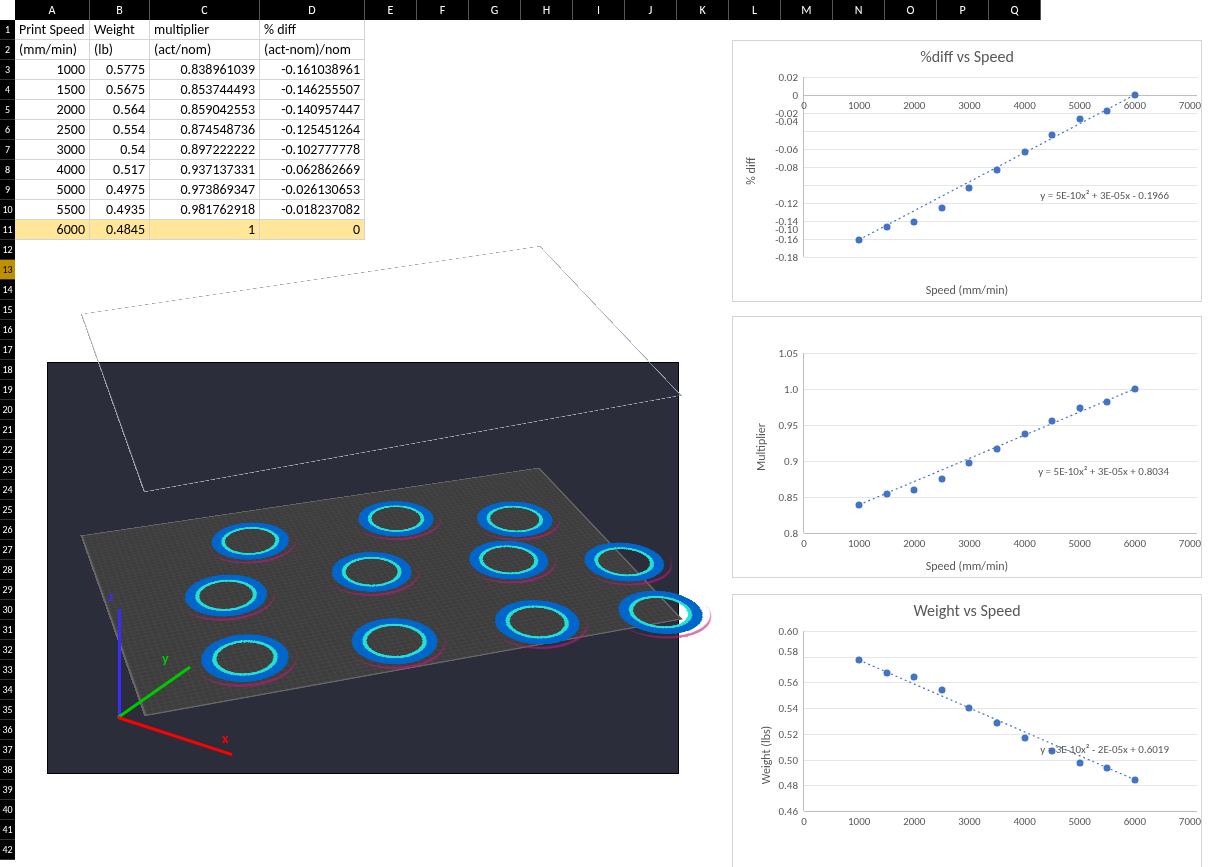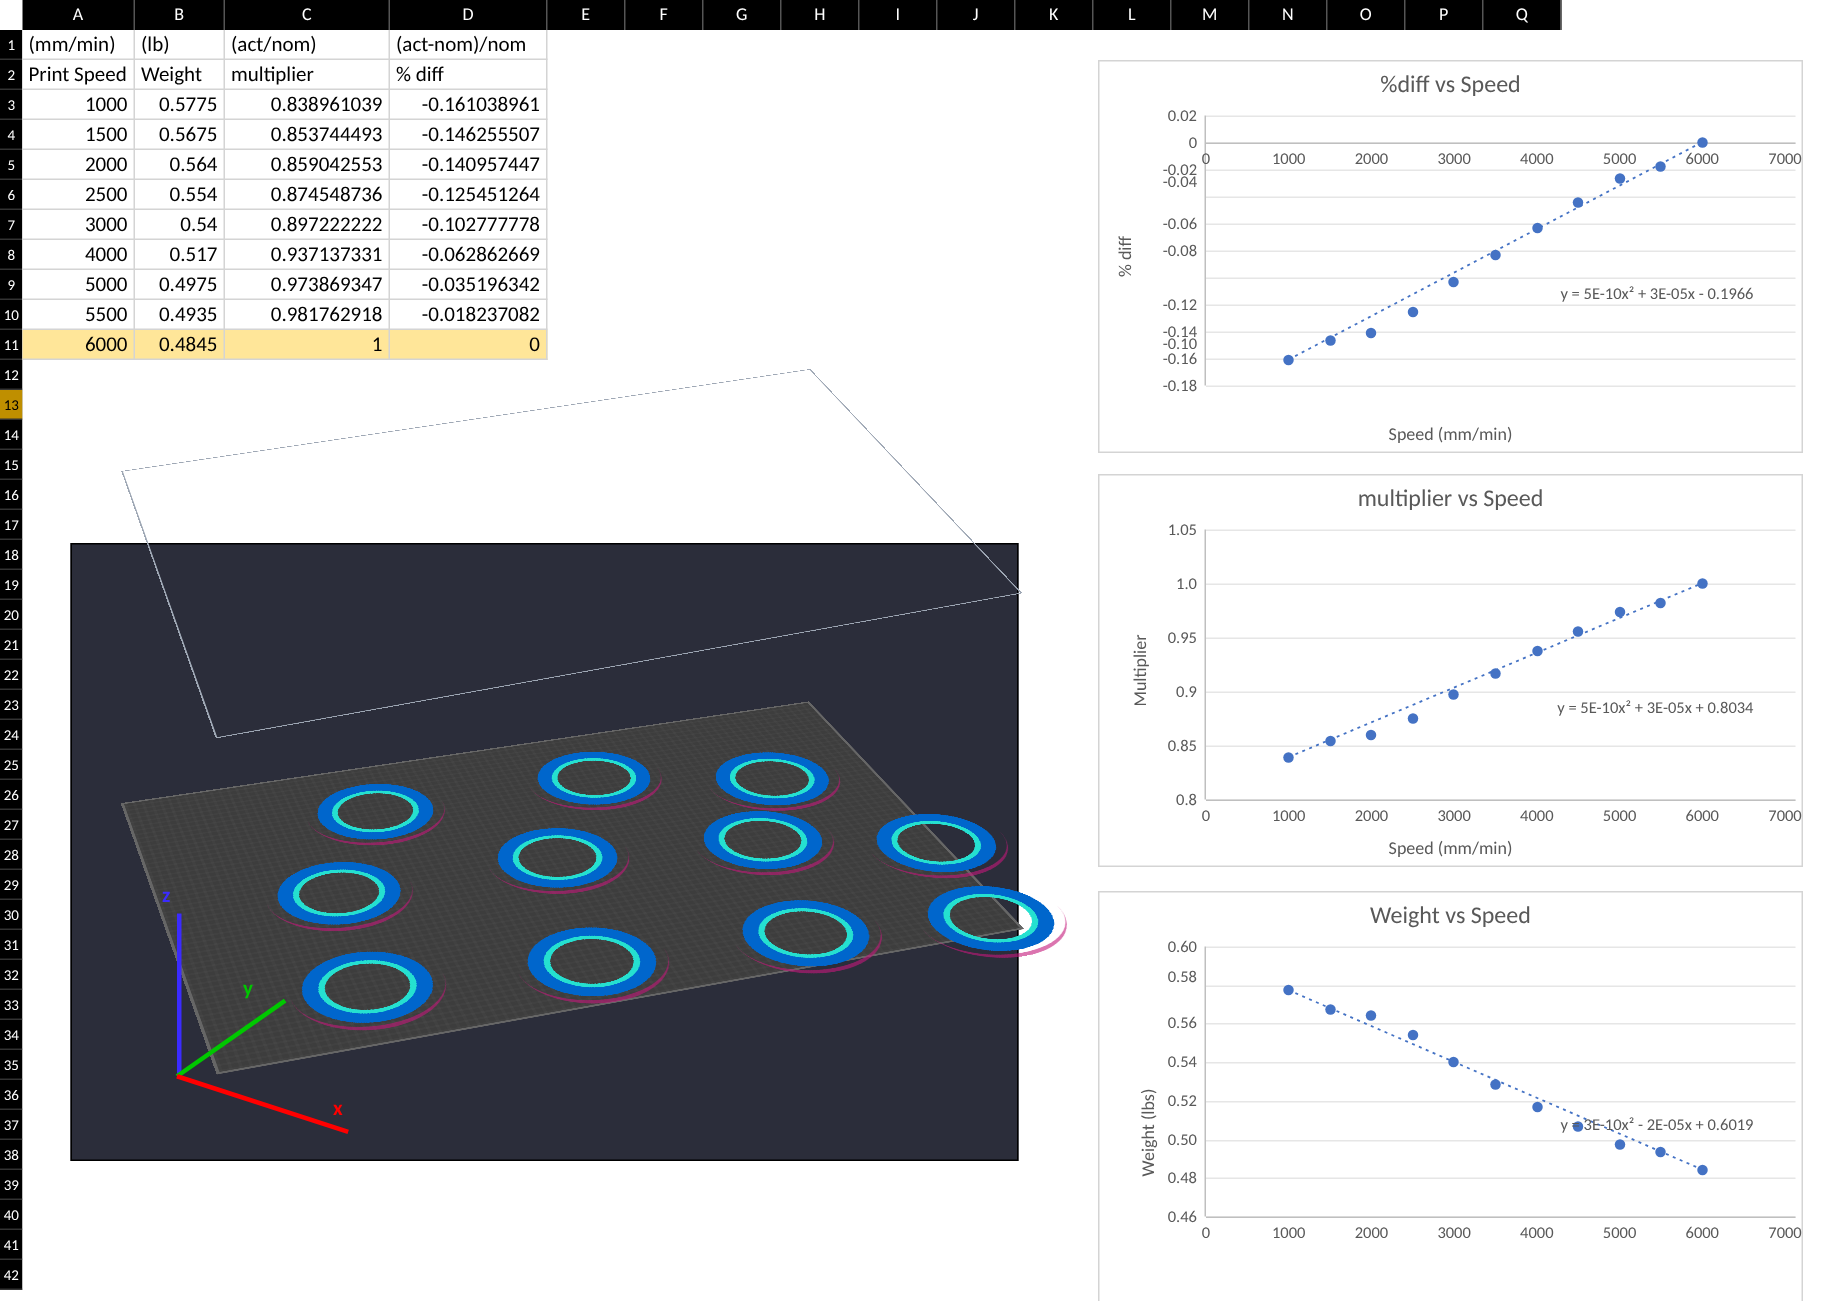--- a/index.html
+++ b/index.html
@@ -232,32 +232,32 @@
     <div>39</div>
     <div>40</div>
     <div>41</div>
     <div>42</div>
   </div>
 
 <div class="grid-bg"></div>
 
 <div class="table" id="data-table">
     <div class="tr">
+      <div class="td txt" style="width: 75px;">Print Speed</div>
+      <div class="td txt" style="width: 60px;">Weight</div>
+      <div class="td txt" style="width: 110px;">multiplier</div>
+      <div class="td txt" style="width: 105px;">% diff</div>
+    </div>
+    <div class="tr">
       <div class="td txt" style="width: 75px;">(mm/min)</div>
       <div class="td txt" style="width: 60px;">(lb)</div>
       <div class="td txt" style="width: 110px;">(act/nom)</div>
       <div class="td txt" style="width: 105px;">(act-nom)/nom</div>
     </div>
     <div class="tr">
-      <div class="td txt" style="width: 75px;">Print Speed</div>
-      <div class="td txt" style="width: 60px;">Weight</div>
-      <div class="td txt" style="width: 110px;">multiplier</div>
-      <div class="td txt" style="width: 105px;">% diff</div>
-    </div>
-    <div class="tr">
       <div class="td num" style="width: 75px;">1000</div>
       <div class="td num" style="width: 60px;">0.5775</div>
       <div class="td num" style="width: 110px;">0.838961039</div>
       <div class="td num" style="width: 105px;">-0.161038961</div>
     </div>
     <div class="tr">
       <div class="td num" style="width: 75px; padding-left: 22px;">1500</div>
       <div class="td num" style="width: 60px;">0.5675</div>
       <div class="td num" style="width: 110px;">0.853744493</div>
       <div class="td num" style="width: 105px;">-0.146255507</div>
@@ -283,21 +283,21 @@
     <div class="tr">
       <div class="td num" style="width: 75px;">4000</div>
       <div class="td num" style="width: 60px;">0.517</div>
       <div class="td num" style="width: 110px;">0.937137331</div>
       <div class="td num" style="width: 105px;">-0.062862669</div>
     </div>
     <div class="tr">
       <div class="td num" style="width: 75px;">5000</div>
       <div class="td num" style="width: 60px;">0.4975</div>
       <div class="td num" style="width: 110px;">0.973869347</div>
-      <div class="td num" style="width: 105px;">-0.035196342</div>
+      <div class="td num" style="width: 105px;">-0.026130653</div>
     </div>
     <div class="tr">
       <div class="td num" style="width: 75px;">5500</div>
       <div class="td num" style="width: 60px;">0.4935</div>
       <div class="td num" style="width: 110px;">0.981762918</div>
       <div class="td num" style="width: 105px;">-0.018237082</div>
     </div>
     <div class="tr hl">
       <div class="td num" style="width: 75px;">6000</div>
       <div class="td num" style="width: 60px;">0.4845</div>
@@ -378,21 +378,20 @@
       <div class="pt" style="left: 193px; top: 92.9286px;"></div>
       <div class="pt" style="left: 220.571px; top: 74.5767px;"></div>
       <div class="pt" style="left: 248.143px; top: 57.9411px;"></div>
       <div class="pt" style="left: 275.714px; top: 41.5179px;"></div>
       <div class="pt" style="left: 303.286px; top: 34.4133px;"></div>
       <div class="pt" style="left: 330.857px; top: 18px;"></div>
       <div class="eq" style="right: 20px; top: 111.6px;">y = 5E-10x² + 3E-05x - 0.1966</div>
     </div>
   </div>
 <div class="chart" style="left: 732px; top: 316px; width: 470px; height: 262px;">
-    <div class="chart-title">multiplier vs Speed</div>
     <div class="axis-title-y">Multiplier</div>
     <div class="axis-title-x">Speed (mm/min)</div>
     <div class="plot" style="left: 70px; top: 36px; width: 386px; height: 180px;">
       <div class="grid-h" style="top: 180px;"></div>
       <div class="ytick" style="top: 180px;">0.8</div>
       <div class="grid-h" style="top: 144px;"></div>
       <div class="ytick" style="top: 144px;">0.85</div>
       <div class="grid-h" style="top: 108px;"></div>
       <div class="ytick" style="top: 108px;">0.9</div>
       <div class="grid-h" style="top: 72px;"></div>

